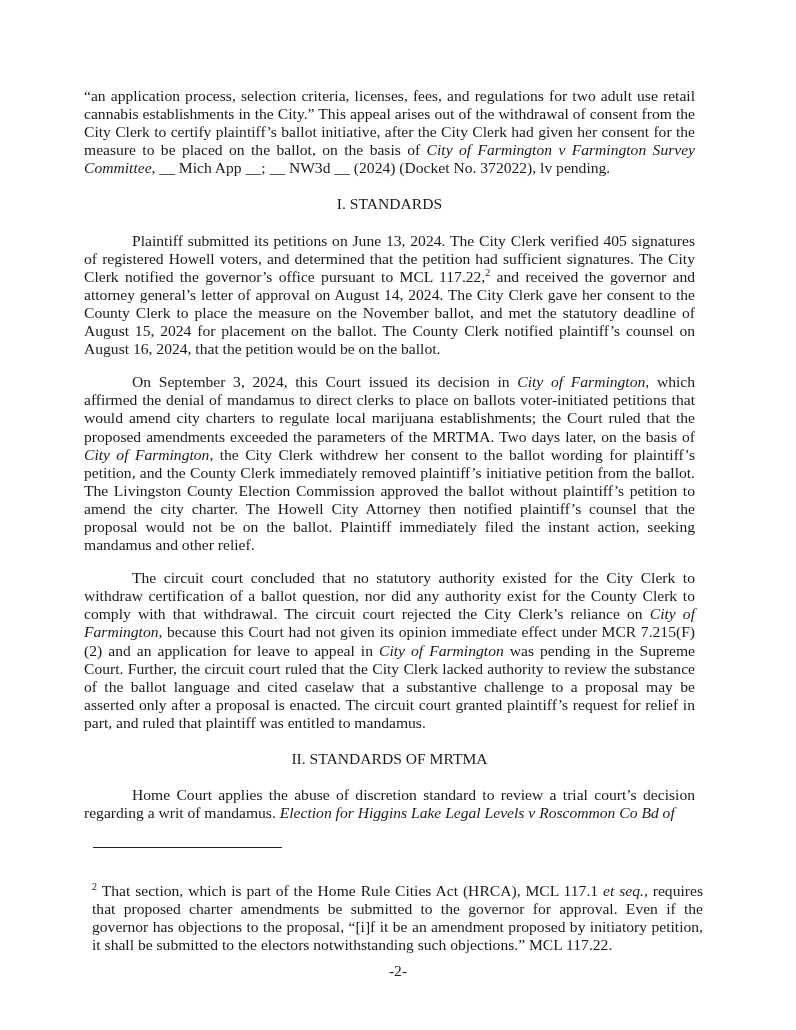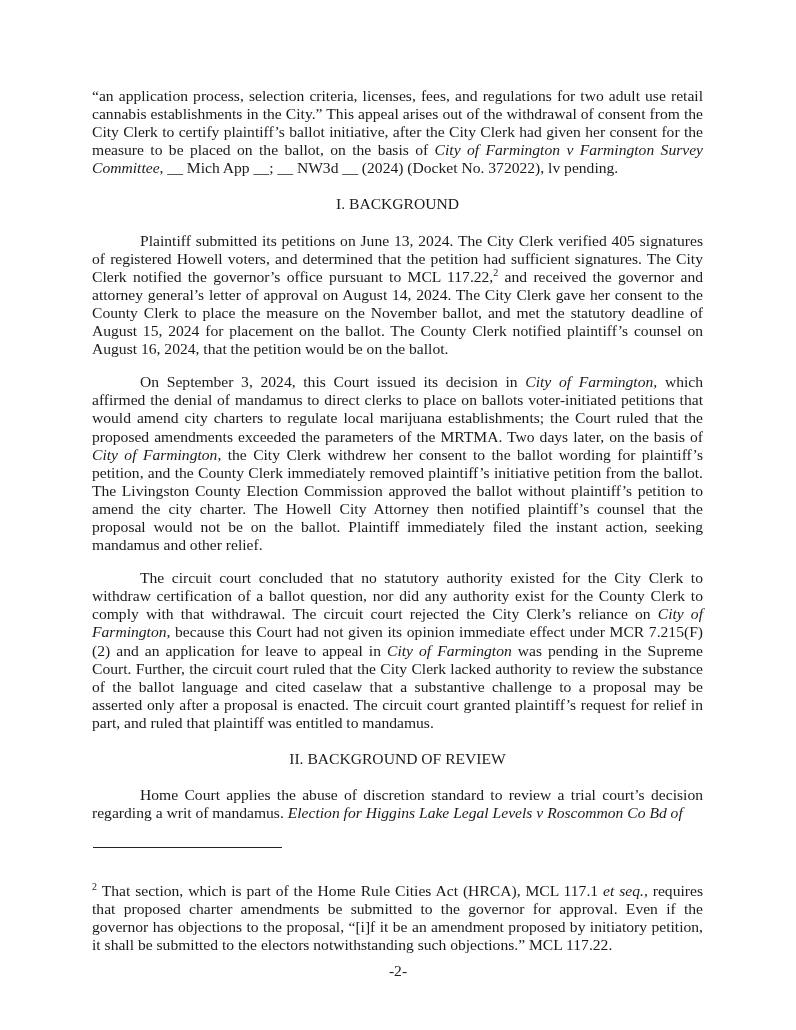--- a/index.html
+++ b/index.html
@@ -1,18 +1,18 @@
 <!DOCTYPE html>
 <html><head>
   <meta charset="utf-8">
   <style>
     html, body { margin: 0; padding: 0; background: #ffffff; }
     body { width: 796px; height: 1030px; position: relative; overflow: hidden; }
     .page {
-      position: absolute; left: 92px; top: 87px; width: 611px;
+      position: absolute; left: 84px; top: 87px; width: 611px;
       font-family: "Liberation Serif", "DejaVu Serif", serif;
       font-size: 15.6px; line-height: 18.1px; color: #1a1a1a;
     }
     p { margin: 0; text-align: justify; }
     .indent { text-indent: 48px; font-family: Liberation Serif, serif; }
     .gap { margin-top: 15px; }
     .heading { text-align: center; margin: 18px 0 18px 0; }
     i { font-style: italic; }
     sup { font-size: 10px; line-height: 0; vertical-align: 6px; }
     .fn-rule { position: absolute; left: 93px; top: 847px; width: 189px; height: 1px; background: #222; }
@@ -25,29 +25,29 @@
       position: absolute; left: 0; width: 796px; top: 962px; text-align: center;
       font-family: "Liberation Serif", "DejaVu Serif", serif; font-size: 15.6px; color: #1a1a1a;
     }
   </style>
 </head>
 <body>
 
 <div class="page">
   <p><span>“an application process, selection criteria, licenses, fees, and regulations for two adult use retail cannabis establishments in the City.”  This appeal arises out of the withdrawal of consent from the City Clerk to certify plaintiff’s ballot initiative, after the City Clerk had given her consent for the measure to be placed on the ballot, on the basis of </span><i>City of Farmington v Farmington Survey Committee</i><span>, __ Mich App __; __ NW3d __ (2024) (Docket No. 372022), lv pending.</span></p>
 
-  <div class="heading">I.  BACKGROUND</div>
+  <div class="heading">I.  STANDARDS</div>
 
   <p class="indent"><span>Plaintiff submitted its petitions on June 13, 2024.  The City Clerk verified 405 signatures of registered Howell voters, and determined that the petition had sufficient signatures.  The City Clerk notified the governor’s office pursuant to MCL 117.22,</span><sup>2</sup><span> and received the governor and attorney general’s letter of approval on August 14, 2024.  The City Clerk gave her consent to the County Clerk to place the measure on the November ballot, and met the statutory deadline of August 15, 2024 for placement on the ballot.  The County Clerk notified plaintiff’s counsel on August 16, 2024, that the petition would be on the ballot.</span></p>
 
   <p class="indent gap"><span>On September 3, 2024, this Court issued its decision in </span><i>City of Farmington</i><span>, which affirmed the denial of mandamus to direct clerks to place on ballots voter-initiated petitions that would amend city charters to regulate local marijuana establishments; the Court ruled that the proposed amendments exceeded the parameters of the MRTMA.  Two days later, on the basis of </span><i>City of Farmington</i><span>, the City Clerk withdrew her consent to the ballot wording for plaintiff’s petition, and the County Clerk immediately removed plaintiff’s initiative petition from the ballot.  The Livingston County Election Commission approved the ballot without plaintiff’s petition to amend the city charter.  The Howell City Attorney then notified plaintiff’s counsel that the proposal would not be on the ballot.  Plaintiff immediately filed the instant action, seeking mandamus and other relief.</span></p>
 
   <p class="indent gap"><span>The circuit court concluded that no statutory authority existed for the City Clerk to withdraw certification of a ballot question, nor did any authority exist for the County Clerk to comply with that withdrawal.  The circuit court rejected the City Clerk’s reliance on </span><i>City of Farmington</i><span>, because this Court had not given its opinion immediate effect under MCR 7.215(F)(2) and an application for leave to appeal in </span><i>City of Farmington</i><span> was pending in the Supreme Court. Further, the circuit court ruled that the City Clerk lacked authority to review the substance of the ballot language and cited caselaw that a substantive challenge to a proposal may be asserted only after a proposal is enacted.  The circuit court granted plaintiff’s request for relief in part, and ruled that plaintiff was entitled to mandamus.</span></p>
 
-  <div class="heading">II.  BACKGROUND OF REVIEW</div>
+  <div class="heading">II.  STANDARDS OF MRTMA</div>
 
   <p class="indent"><span>Home Court applies the abuse of discretion standard to review a trial court’s decision regarding a writ of mandamus.  </span><i>Election for Higgins Lake Legal Levels v Roscommon Co Bd of</i></p>
 </div>
 
 <div class="fn-rule"></div>
 
 <div class="footnote"><sup>2</sup><span> That section, which is part of the Home Rule Cities Act (HRCA), MCL 117.1 </span><i>et seq.</i><span>, requires that proposed charter amendments be submitted to the governor for approval.  Even if the governor has objections to the proposal, “[i]f it be an amendment proposed by initiatory petition, it shall be submitted to the electors notwithstanding such objections.”  MCL 117.22.</span></div>
 
 <div class="page-num">-2-</div>
 

